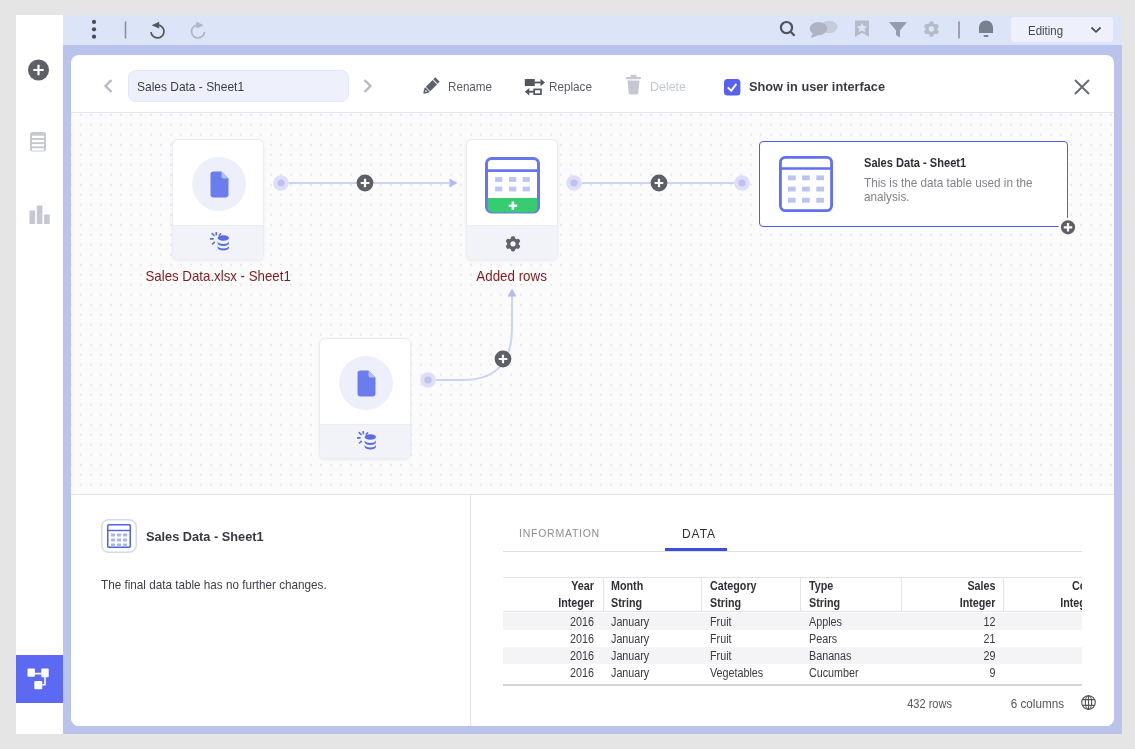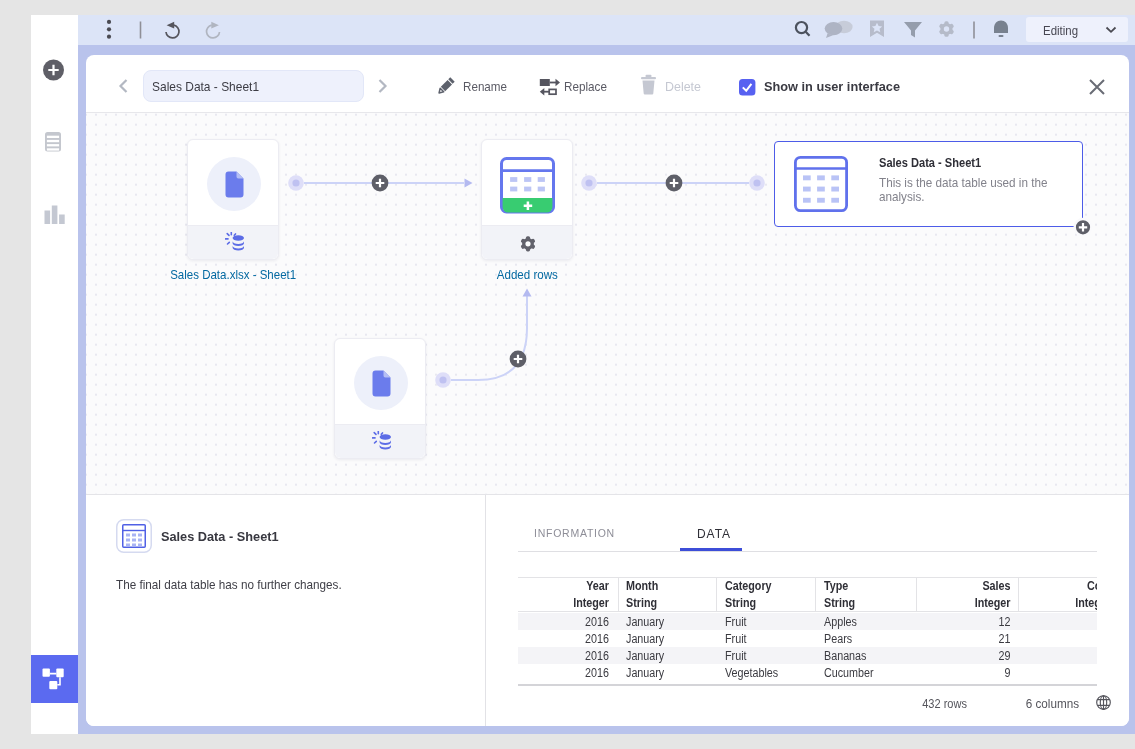--- a/index.html
+++ b/index.html
@@ -1,31 +1,31 @@
 <!DOCTYPE html>
 <html><head>
 <meta charset="utf-8">
 <style>
 * { margin:0; padding:0; box-sizing:border-box; }
 html,body { width:1135px; height:749px; background:#e5e5e5; font-family:"Liberation Sans",sans-serif; overflow:hidden; }
 .abs { position:absolute; }
-#stage { position:absolute; left:16px; top:0; width:926px; height:749px; }
+#stage { position:absolute; left:1px; top:0; width:926px; height:749px; }
 #sidebar { left:15px; top:15px; width:47px; height:719px; background:#ffffff; }
 #mainwin { left:62px; top:15px; width:1059px; height:719px; background:#b9c3ec; }
 #toolbar { left:62px; top:15px; width:1059px; height:30px; background:#dce4f7; }
 #panel { left:70px; top:55px; width:1043px; height:671px; background:#ffffff; border-radius:8px; }
 #hdr { left:70px; top:55px; width:1043px; height:58px; border-bottom:1px solid #e7e7eb; }
 #canvas { left:70px; top:113px; width:1043px; height:381px; overflow:hidden;
   background-color:#fbfbfc;
   background-image:radial-gradient(circle, #e8e8f0 1.1px, rgba(0,0,0,0) 1.3px);
   background-size:10px 10px; background-position:5px 6.7px; }
 #bottombar { left:70px; top:494px; width:1043px; height:232px; border-top:1px solid #e4e4e8; border-radius:0 0 8px 8px; background:#fff; }
 .node { position:absolute; background:#fff; border:1px solid #ececf2; border-radius:6px; box-shadow:0 1px 3px rgba(40,40,80,0.08); }
 .nodefoot { position:absolute; left:0; right:0; bottom:0; height:34px; background:#f2f3f8; border-top:1px solid #ececf2; border-radius:0 0 6px 6px; }
-.cap { position:absolute; font-size:13px; color:#0369a1; text-align:center; white-space:nowrap; }
+.cap { position:absolute; font-size:15px; color:#7f1d1d; text-align:center; white-space:nowrap; }
 .circbg { position:absolute; background:#edf0fa; border-radius:50%; }
 </style>
 </head>
 <body>
 <div id="stage">
   <div class="abs" id="sidebar"></div>
   <div class="abs" id="mainwin"></div>
   <div class="abs" id="toolbar"></div>
   <div class="abs" id="panel"></div>
   <div class="abs" id="hdr"></div>

